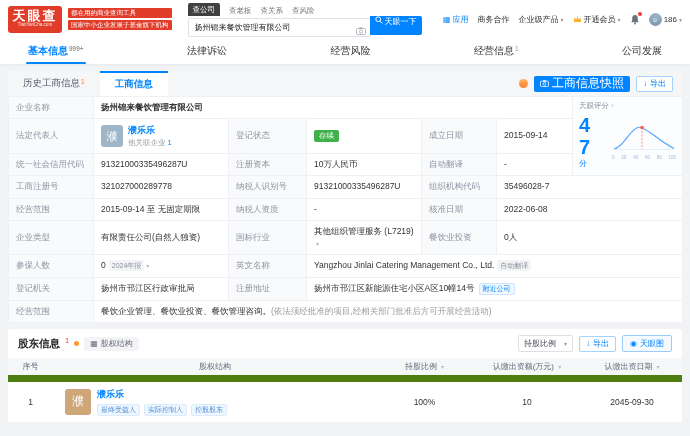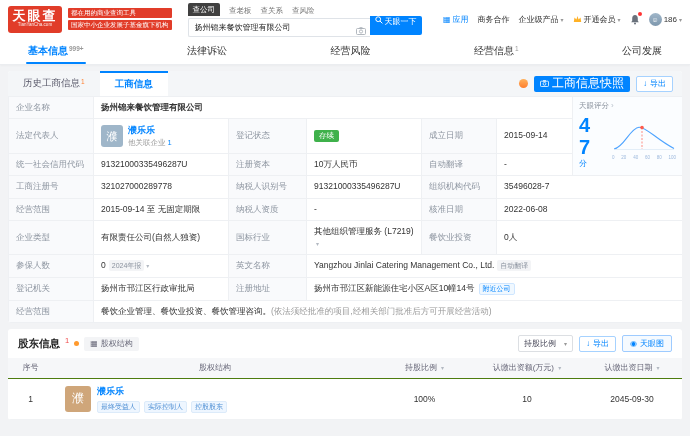--- a/index.html
+++ b/index.html
@@ -88,21 +88,21 @@
   .sh-header { height:29px; display:flex; align-items:center; padding:0 10px; gap:5px; }
   .sh-title { font-size:10.5px; font-weight:bold; color:#222; }
   .sh-count { font-size:7.5px; color:#f04b4b; margin-top:-6px; }
   .orange-dot { width:5px; height:5px; border-radius:50%; background:#ff9a2e; }
   .sh-chip { display:flex; align-items:center; gap:3px; background:#f3f4f6; color:#667; font-size:8px; line-height:14px; padding:0 6px; border-radius:2px; cursor:pointer; }
   .sh-right { margin-left:auto; display:flex; align-items:center; gap:6px; }
   .select-box { height:17px; border:1px solid #dcdfe3; border-radius:2px; font-size:8px; color:#445; display:flex; align-items:center; gap:8px; padding:0 5px; cursor:pointer; background:#fff; }
   .btn-eye { height:17px; background:#f5faff; color:#0084ff; border:1px solid #9ecbff; border-radius:2px; font-size:8px; display:flex; align-items:center; gap:3px; padding:0 7px; cursor:pointer; font-family:inherit; }
 
   .sh-table { width:100%; border-collapse:collapse; table-layout:fixed; font-size:8.5px; }
-  .sh-table th { background:#f6f7f9; color:#667; font-weight:normal; font-size:8px; height:20px; border-bottom:1px solid #4d7c0f; }
+  .sh-table th { background:#f6f7f9; color:#667; font-weight:normal; font-size:8px; height:20px; border-bottom:7px solid #4d7c0f; }
   .sh-table td { border-bottom:1px solid #f0f2f4; padding:6px 4px; vertical-align:middle; }
   .ctr { text-align:center; }
   .sh-name { display:flex; align-items:center; gap:6px; padding-left:8px; }
   .sh-avatar { width:26px; height:26px; border-radius:3px; background:#cfa67a; color:#fff; font-size:12px; display:flex; align-items:center; justify-content:center; flex:none; cursor:pointer; }
   .sh-name-col { display:flex; flex-direction:column; gap:3px; }
   .sh-nm { font-size:9px; font-weight:bold; }
   .sh-tags { display:flex; gap:4px; }
   .tag { background:#eef6ff; color:#4e8fd4; border:1px solid #dcebfa; font-size:7px; line-height:10px; padding:0 3px; border-radius:2px; cursor:pointer; }
 </style>
 </head>

